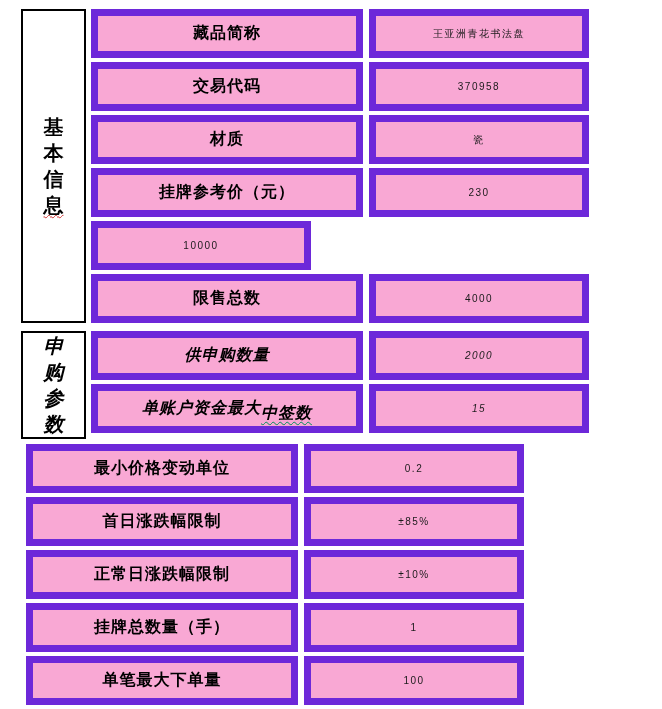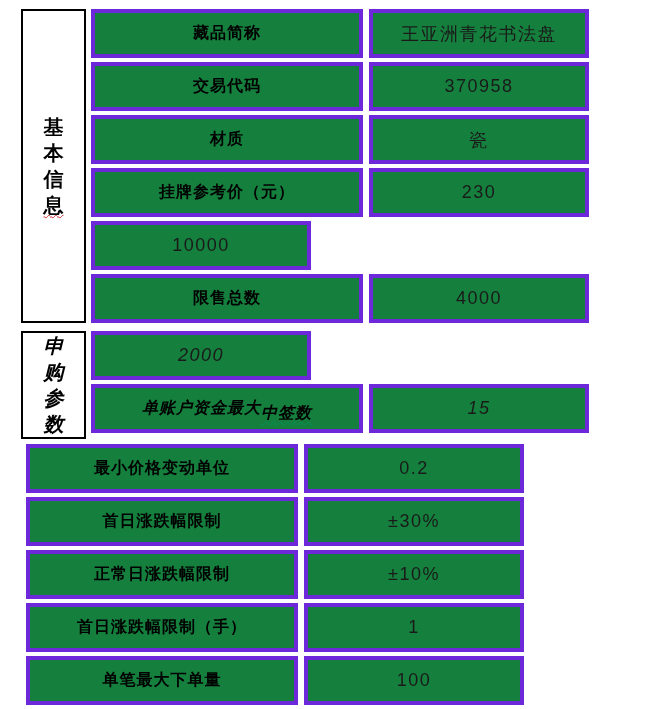--- a/index.html
+++ b/index.html
@@ -59,39 +59,39 @@
   }
   .trow {
     display: flex;
     flex-direction: row;
     column-gap: 6px;
     height: 49px;
     flex: none;
   }
   .cell {
     box-sizing: border-box;
-    border: 4px solid #6d28d9;
-    background: #15803d;
+    border: 7px solid #6d28d9;
+    background: #f9a8d4;
     display: flex;
     align-items: center;
     justify-content: center;
     text-align: left;
   }
   .label-cell {
     width: 272px;
     flex: none;
     font-weight: bold;
     font-size: 16px;
     letter-spacing: 1px;
   }
   .value-cell {
     width: 220px;
     flex: none;
     font-weight: normal;
-    font-size: 18px;
+    font-size: 10px;
     letter-spacing: 1.5px;
     color: #1a1a1a;
   }
   .sq-red {
     text-decoration-line: underline;
     text-decoration-style: wavy;
     text-decoration-color: #cc3333;
     text-decoration-thickness: 1px;
     text-underline-offset: 2px;
   }
@@ -140,48 +140,49 @@
         </div>
       </div>
     </div>
 
     <div class="section s2">
       <div class="section-label-cell">
         <span class="vtext">申购参数</span>
       </div>
       <div class="rows">
         <div class="trow">
+          <div class="cell label-cell">供申购数量</div>
           <div class="cell value-cell">2000</div>
         </div>
         <div class="trow">
           <div class="cell label-cell">
               <span>单账户资金最大</span>
               <span class="sq-green">中签数</span>
             </div>
           <div class="cell value-cell">15</div>
         </div>
       </div>
     </div>
 
     <div class="section s3">
       <div class="rows">
         <div class="trow">
           <div class="cell label-cell">最小价格变动单位</div>
           <div class="cell value-cell">0.2</div>
         </div>
         <div class="trow">
           <div class="cell label-cell">首日涨跌幅限制</div>
-          <div class="cell value-cell">±30%</div>
+          <div class="cell value-cell">±85%</div>
         </div>
         <div class="trow">
           <div class="cell label-cell">正常日涨跌幅限制</div>
           <div class="cell value-cell">±10%</div>
         </div>
         <div class="trow">
-          <div class="cell label-cell">首日涨跌幅限制（手）</div>
+          <div class="cell label-cell">挂牌总数量（手）</div>
           <div class="cell value-cell">1</div>
         </div>
         <div class="trow">
           <div class="cell label-cell">单笔最大下单量</div>
           <div class="cell value-cell">100</div>
         </div>
       </div>
     </div>
 
   </div>

